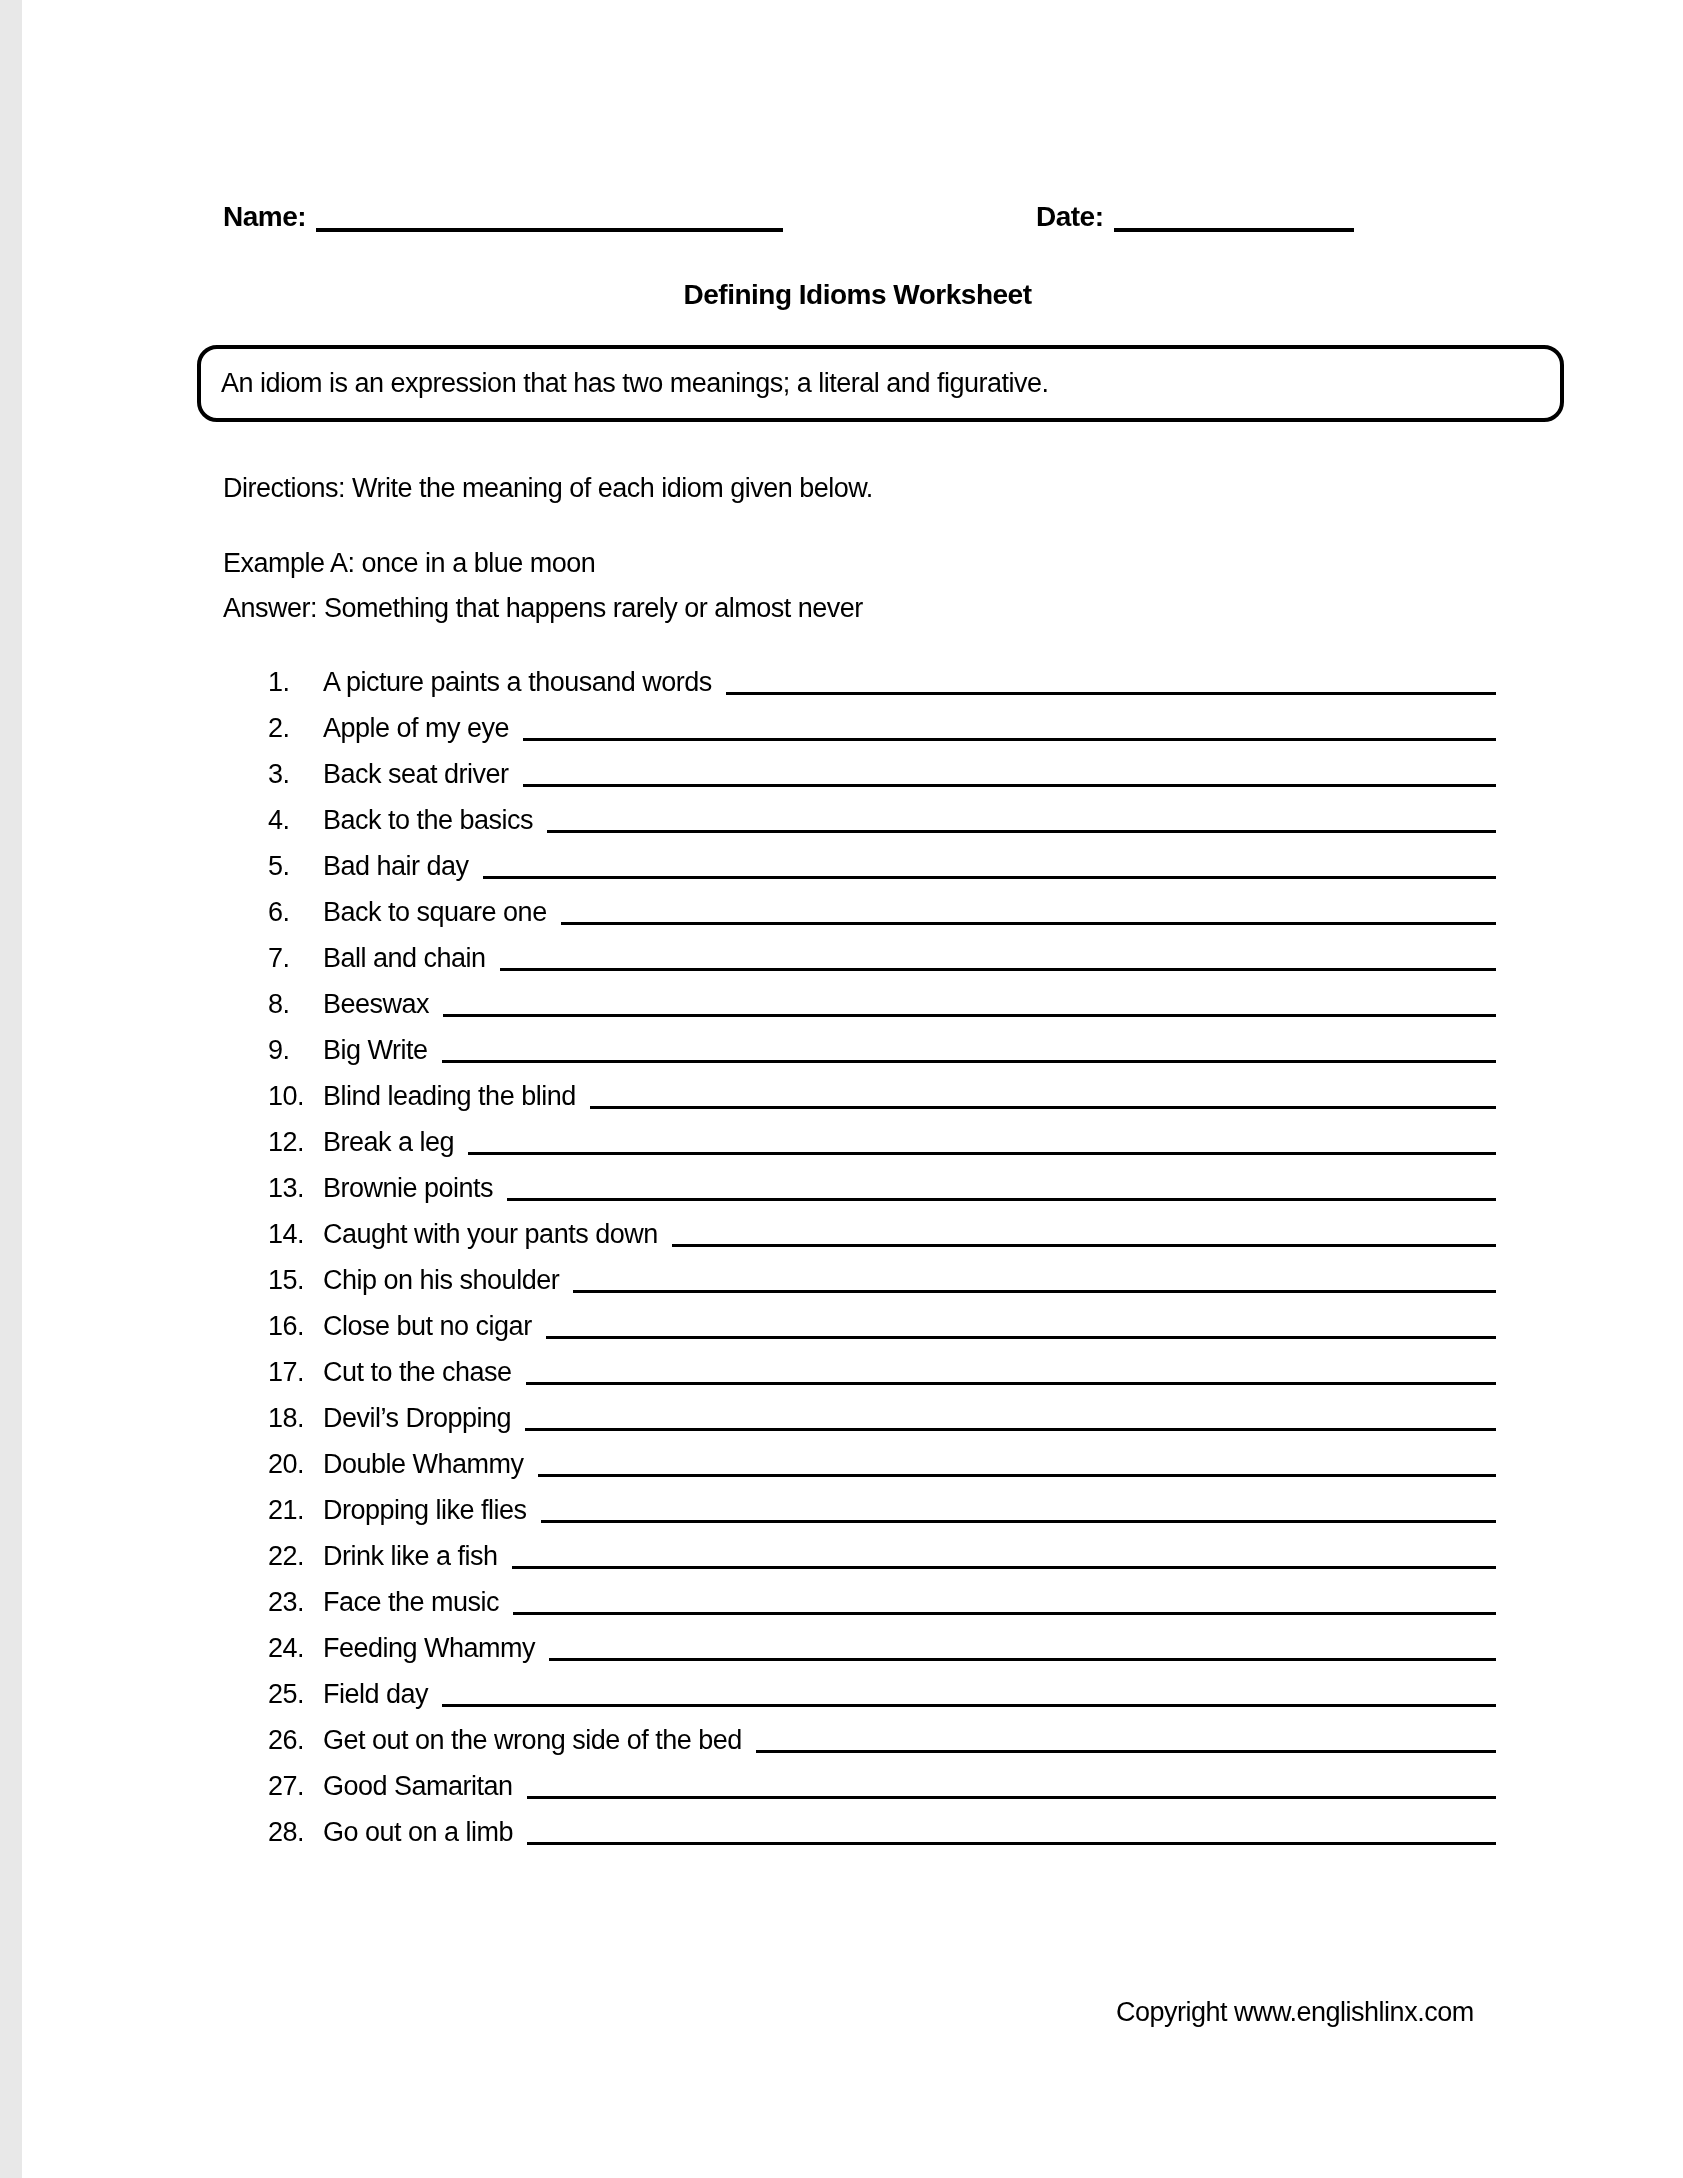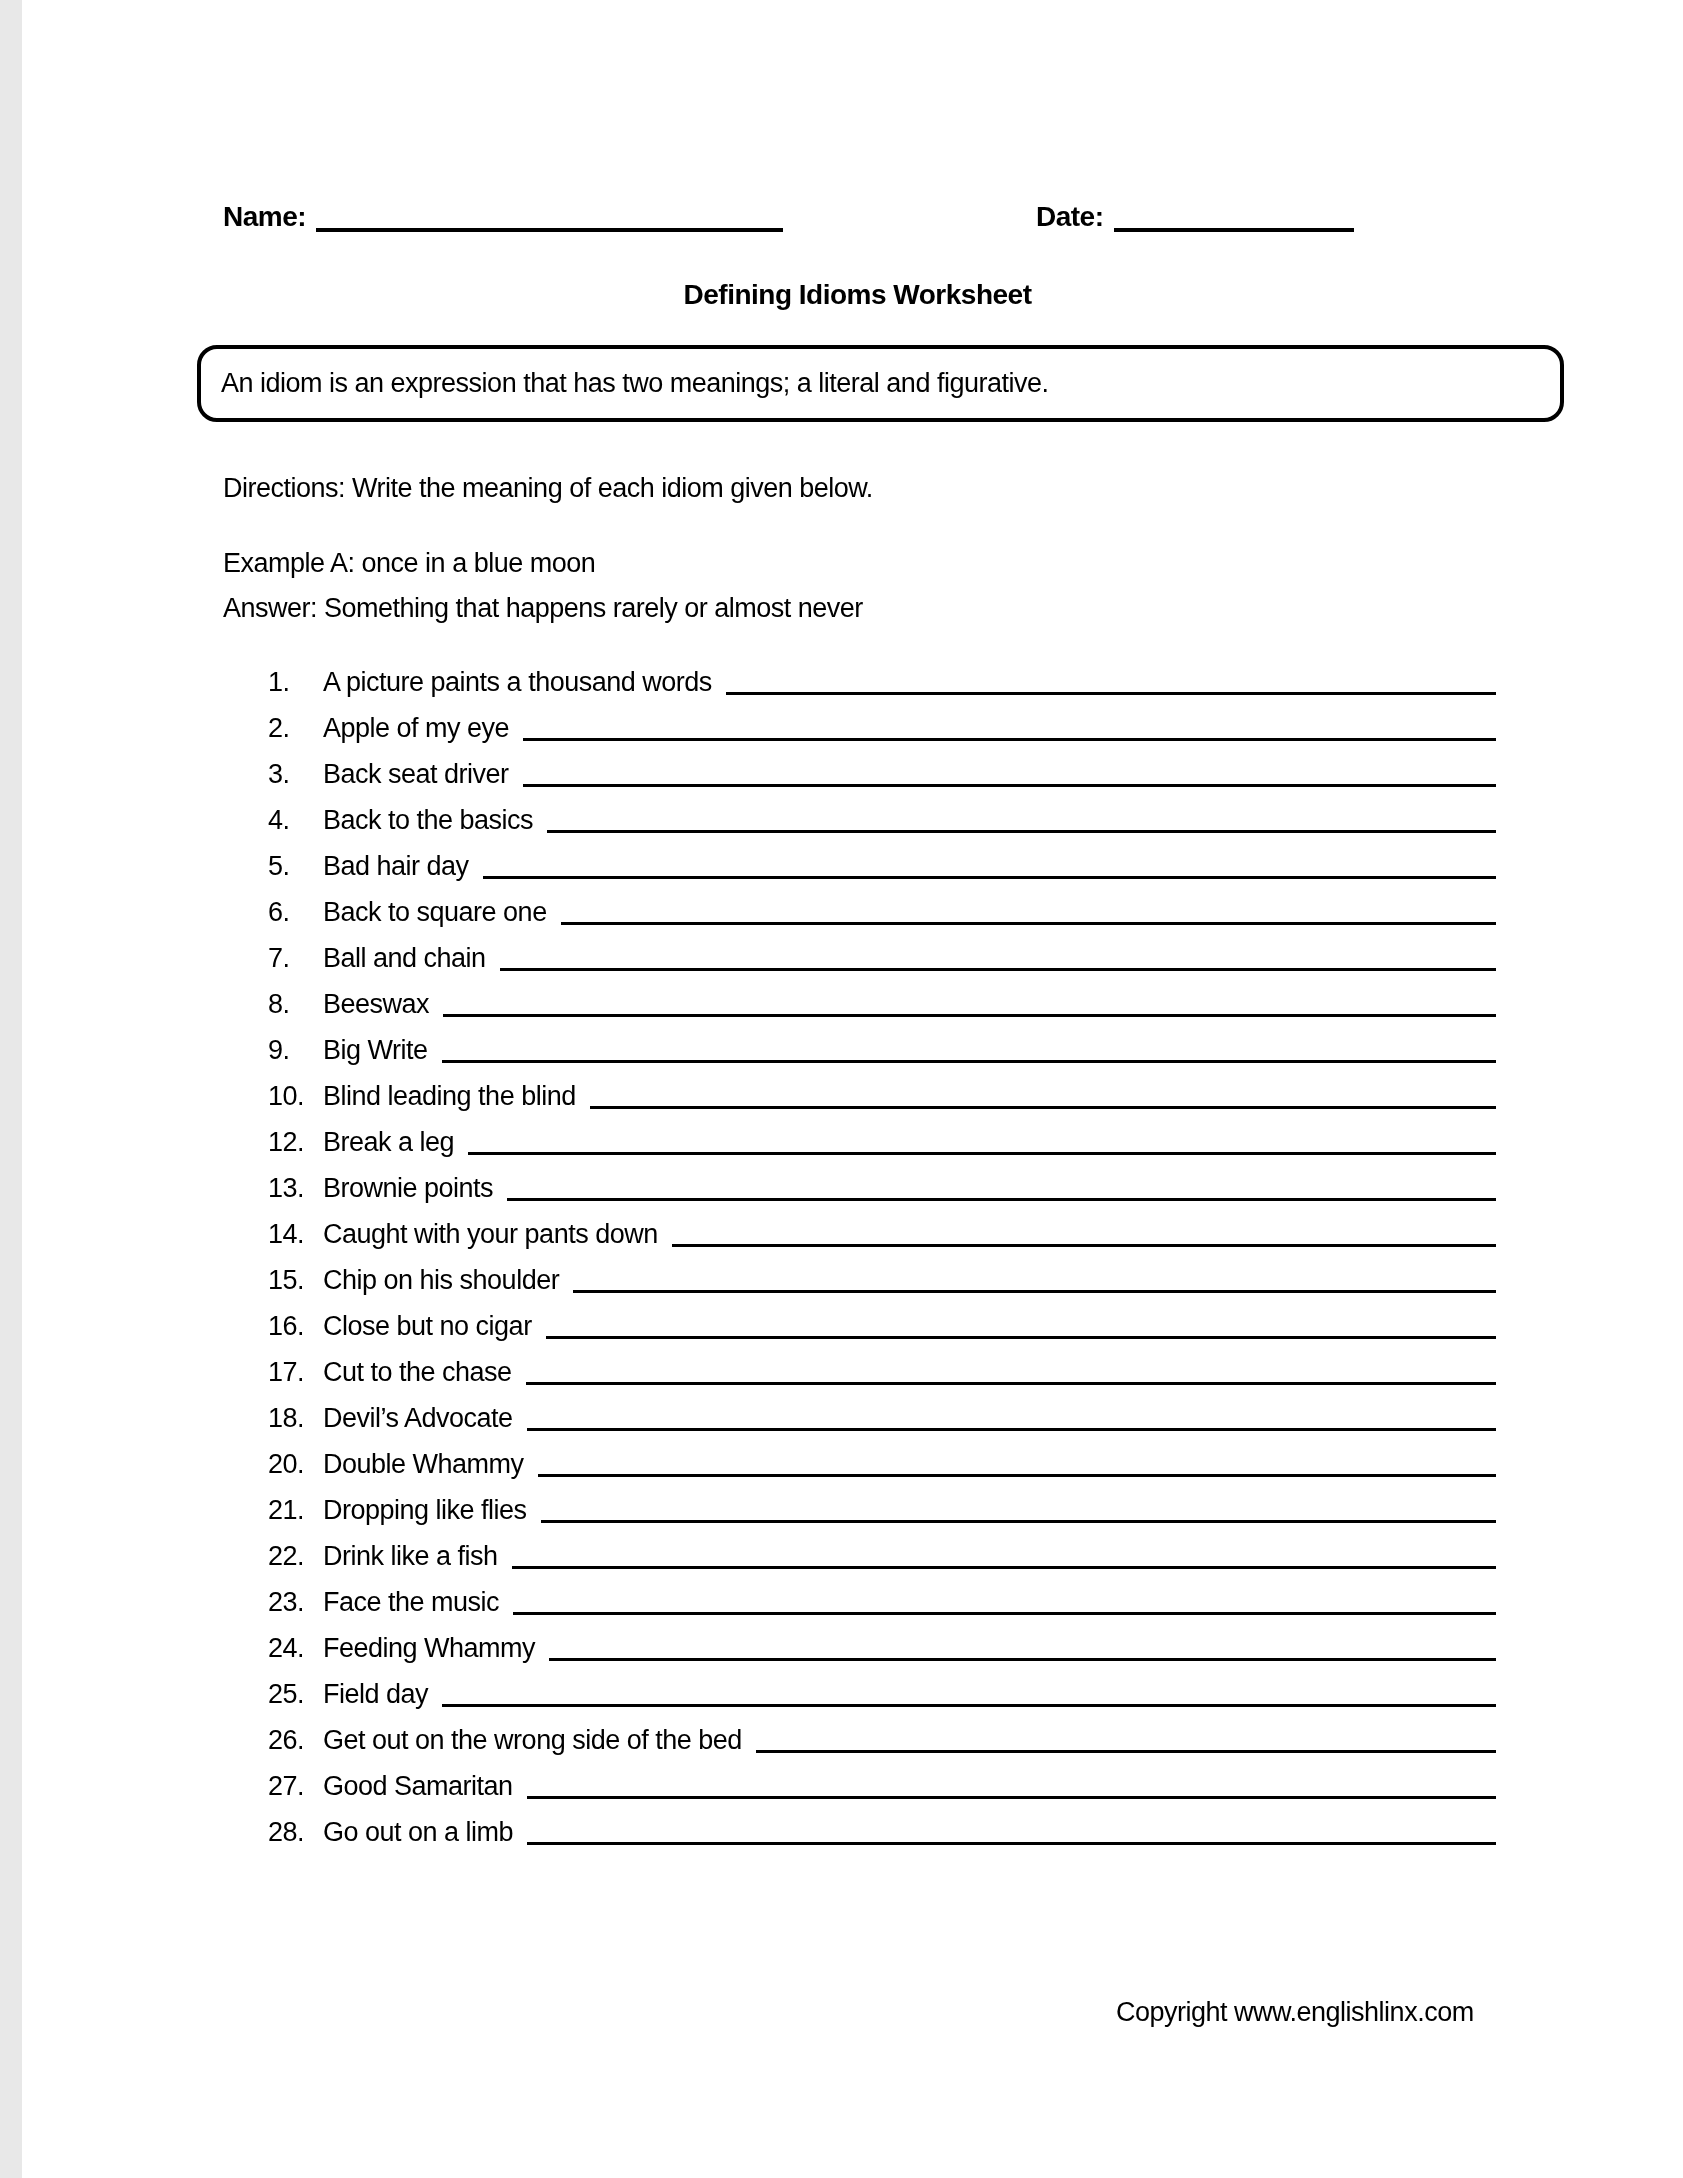--- a/index.html
+++ b/index.html
@@ -199,21 +199,21 @@
     </div>
 
     <div class="row">
       <span class="num">17.</span>
       <span class="itext">Cut to the chase</span>
       <span class="blank"></span>
     </div>
 
     <div class="row">
       <span class="num">18.</span>
-      <span class="itext">Devil’s Advocate</span>
+      <span class="itext">Devil’s Dropping</span>
       <span class="blank"></span>
     </div>
 
 
     <div class="row">
       <span class="num">20.</span>
       <span class="itext">Double Whammy</span>
       <span class="blank"></span>
     </div>
 

